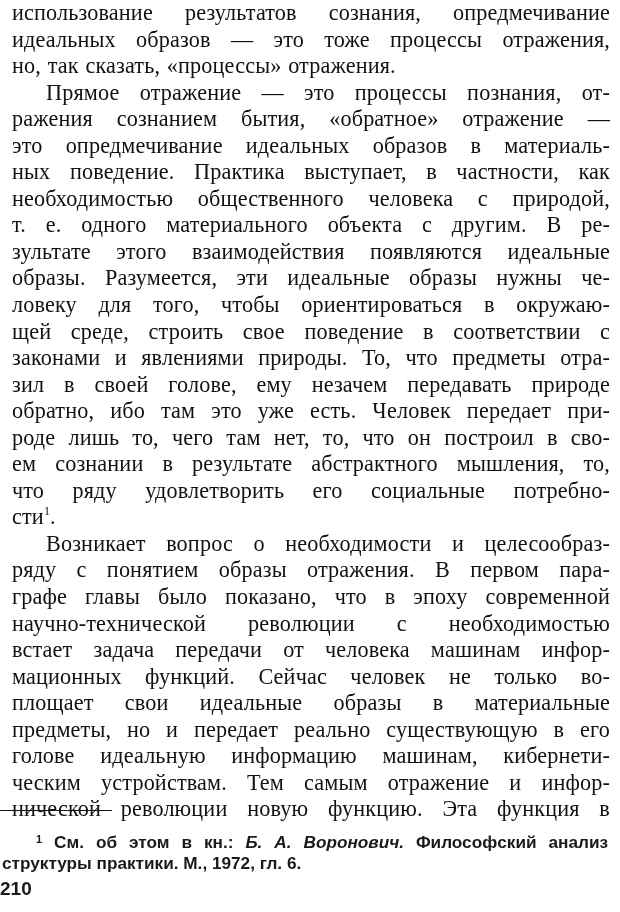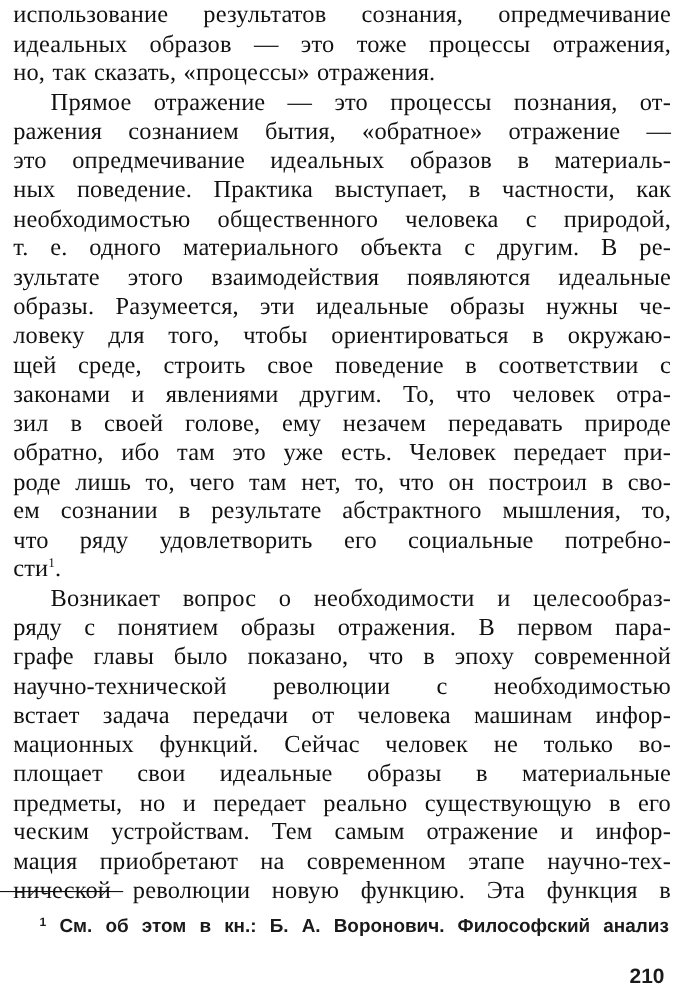--- a/index.html
+++ b/index.html
@@ -72,27 +72,28 @@
     .footnote .fline.first {
       padding-left: 34px;
       text-align: justify;
       text-align-last: justify;
     }
     .footnote .fn-mark {
       font-size: 11px;
       vertical-align: 5px;
     }
     .footnote .author {
+      font-style: italic;
     }
     .page-number {
       position: absolute;
       left: 0;
       top: 878px;
       width: 604px;
-      text-align: right;
+      text-align: left;
       font-family: "Liberation Sans", "DejaVu Sans", sans-serif;
       font-weight: bold;
       font-size: 19px;
       color: #1a1a1a;
     }
   </style>
 </head>
 <body>
 
 <div class="page">
@@ -108,44 +109,45 @@
       <span class="line indent">Прямое отражение — это процессы познания, от-</span>
       <span class="line">ражения сознанием бытия, «обратное» отражение —</span>
       <span class="line">это опредмечивание идеальных образов в материаль-</span>
       <span class="line">ных поведение. Практика выступает, в частности, как</span>
       <span class="line">необходимостью общественного человека с природой,</span>
       <span class="line">т. е. одного материального объекта с другим. В ре-</span>
       <span class="line">зультате этого взаимодействия появляются идеальные</span>
       <span class="line">образы. Разумеется, эти идеальные образы нужны че-</span>
       <span class="line">ловеку для того, чтобы ориентироваться в окружаю-</span>
       <span class="line">щей среде, строить свое поведение в соответствии с</span>
-      <span class="line">законами и явлениями другим. То, что человек отра-</span>
+      <span class="line">законами и явлениями природы. То, что предметы отра-</span>
       <span class="line">зил в своей голове, ему незачем передавать природе</span>
       <span class="line">обратно, ибо там это уже есть. Человек передает при-</span>
       <span class="line">роде лишь то, чего там нет, то, что он построил в сво-</span>
       <span class="line">ем сознании в результате абстрактного мышления, то,</span>
       <span class="line">что ряду удовлетворить его социальные потребно-</span>
       <span class="line last"><span>сти</span><sup>1</sup><span>.</span></span>
     </div>
 
     <div>
       <span class="line indent">Возникает вопрос о необходимости и целесообраз-</span>
       <span class="line">ряду с понятием образы отражения. В первом пара-</span>
       <span class="line">графе главы было показано, что в эпоху современной</span>
       <span class="line">научно-технической революции с необходимостью</span>
       <span class="line">встает задача передачи от человека машинам инфор-</span>
       <span class="line">мационных функций. Сейчас человек не только во-</span>
       <span class="line">площает свои идеальные образы в материальные</span>
       <span class="line">предметы, но и передает реально существующую в его</span>
+      <span class="line">голове идеальную информацию машинам, кибернети-</span>
       <span class="line">ческим устройствам. Тем самым отражение и инфор-</span>
-      <span class="line">мация приобретают на современном этапе научно-тех-</span>
       <span class="line">нической революции новую функцию. Эта функция в</span>
     </div>
   </div>
 </div>
 
 <div class="rule"></div>
 
 <div class="footnote">
   <span class="fline first"><span class="fn-mark">1</span> <span>См. об этом в кн.:</span> <span class="author">Б. А. Воронович.</span> <span>Философский анализ</span></span>
+  <span class="fline">структуры практики. М., 1972, гл. 6.</span>
 </div>
 
 <div class="page-number">210</div>
 
 </body></html>

